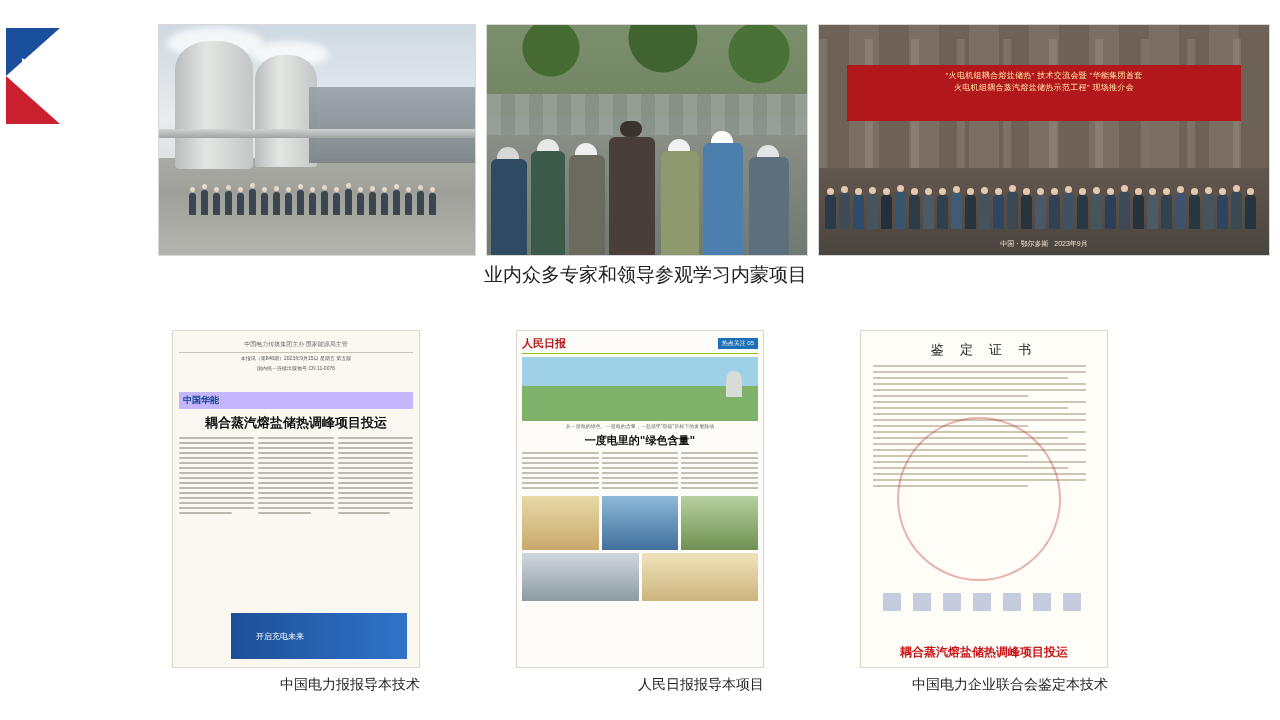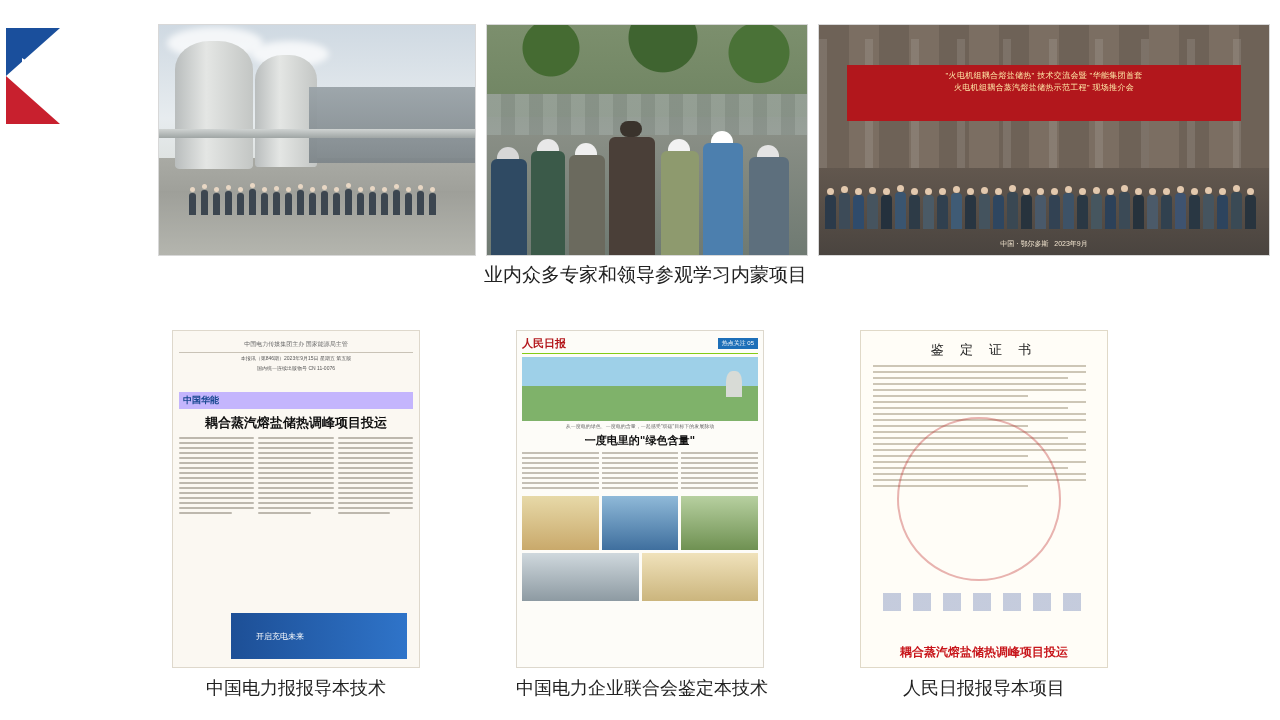--- a/index.html
+++ b/index.html
@@ -274,23 +274,23 @@
   .cert-banner {
     position:absolute; left:0; right:0; bottom:6px; text-align:center;
     color:#c8161b; font-weight:bold; font-size:12px; font-family:"DejaVu Sans", sans-serif;
   }
 
   .doc-captions {
     position:absolute; left:0; right:0; top:676px; height:34px;
     display:flex; justify-content:center; gap:96px;
   }
   .doc-cap {
-    width:248px; text-align:center;
+    width:248px; text-align:right;
     font-family:"DejaVu Sans", sans-serif;
-    font-size:18px; color:#222;
+    font-size:14px; color:#222;
     white-space:nowrap;
   }
 </style>
 </head>
 <body>
 
 <div class="logo-mark">
   <div class="tri-top"></div>
   <div class="tri-bot"></div>
   <div class="inner-tri"></div>
@@ -554,15 +554,15 @@
     <div class="cert-line w1"></div>
       <div class="cert-line w1"></div>
       <div class="cert-line w3"></div>
     <div class="cert-sign"></div>
     <div class="cert-banner">耦合蒸汽熔盐储热调峰项目投运</div>
   </div>
 </div>
 
 <div class="doc-captions">
   <div class="doc-cap">中国电力报报导本技术</div>
+  <div class="doc-cap">人民日报报导本项目</div>
   <div class="doc-cap">中国电力企业联合会鉴定本技术</div>
-  <div class="doc-cap">人民日报报导本项目</div>
 </div>
 
 </body></html>

